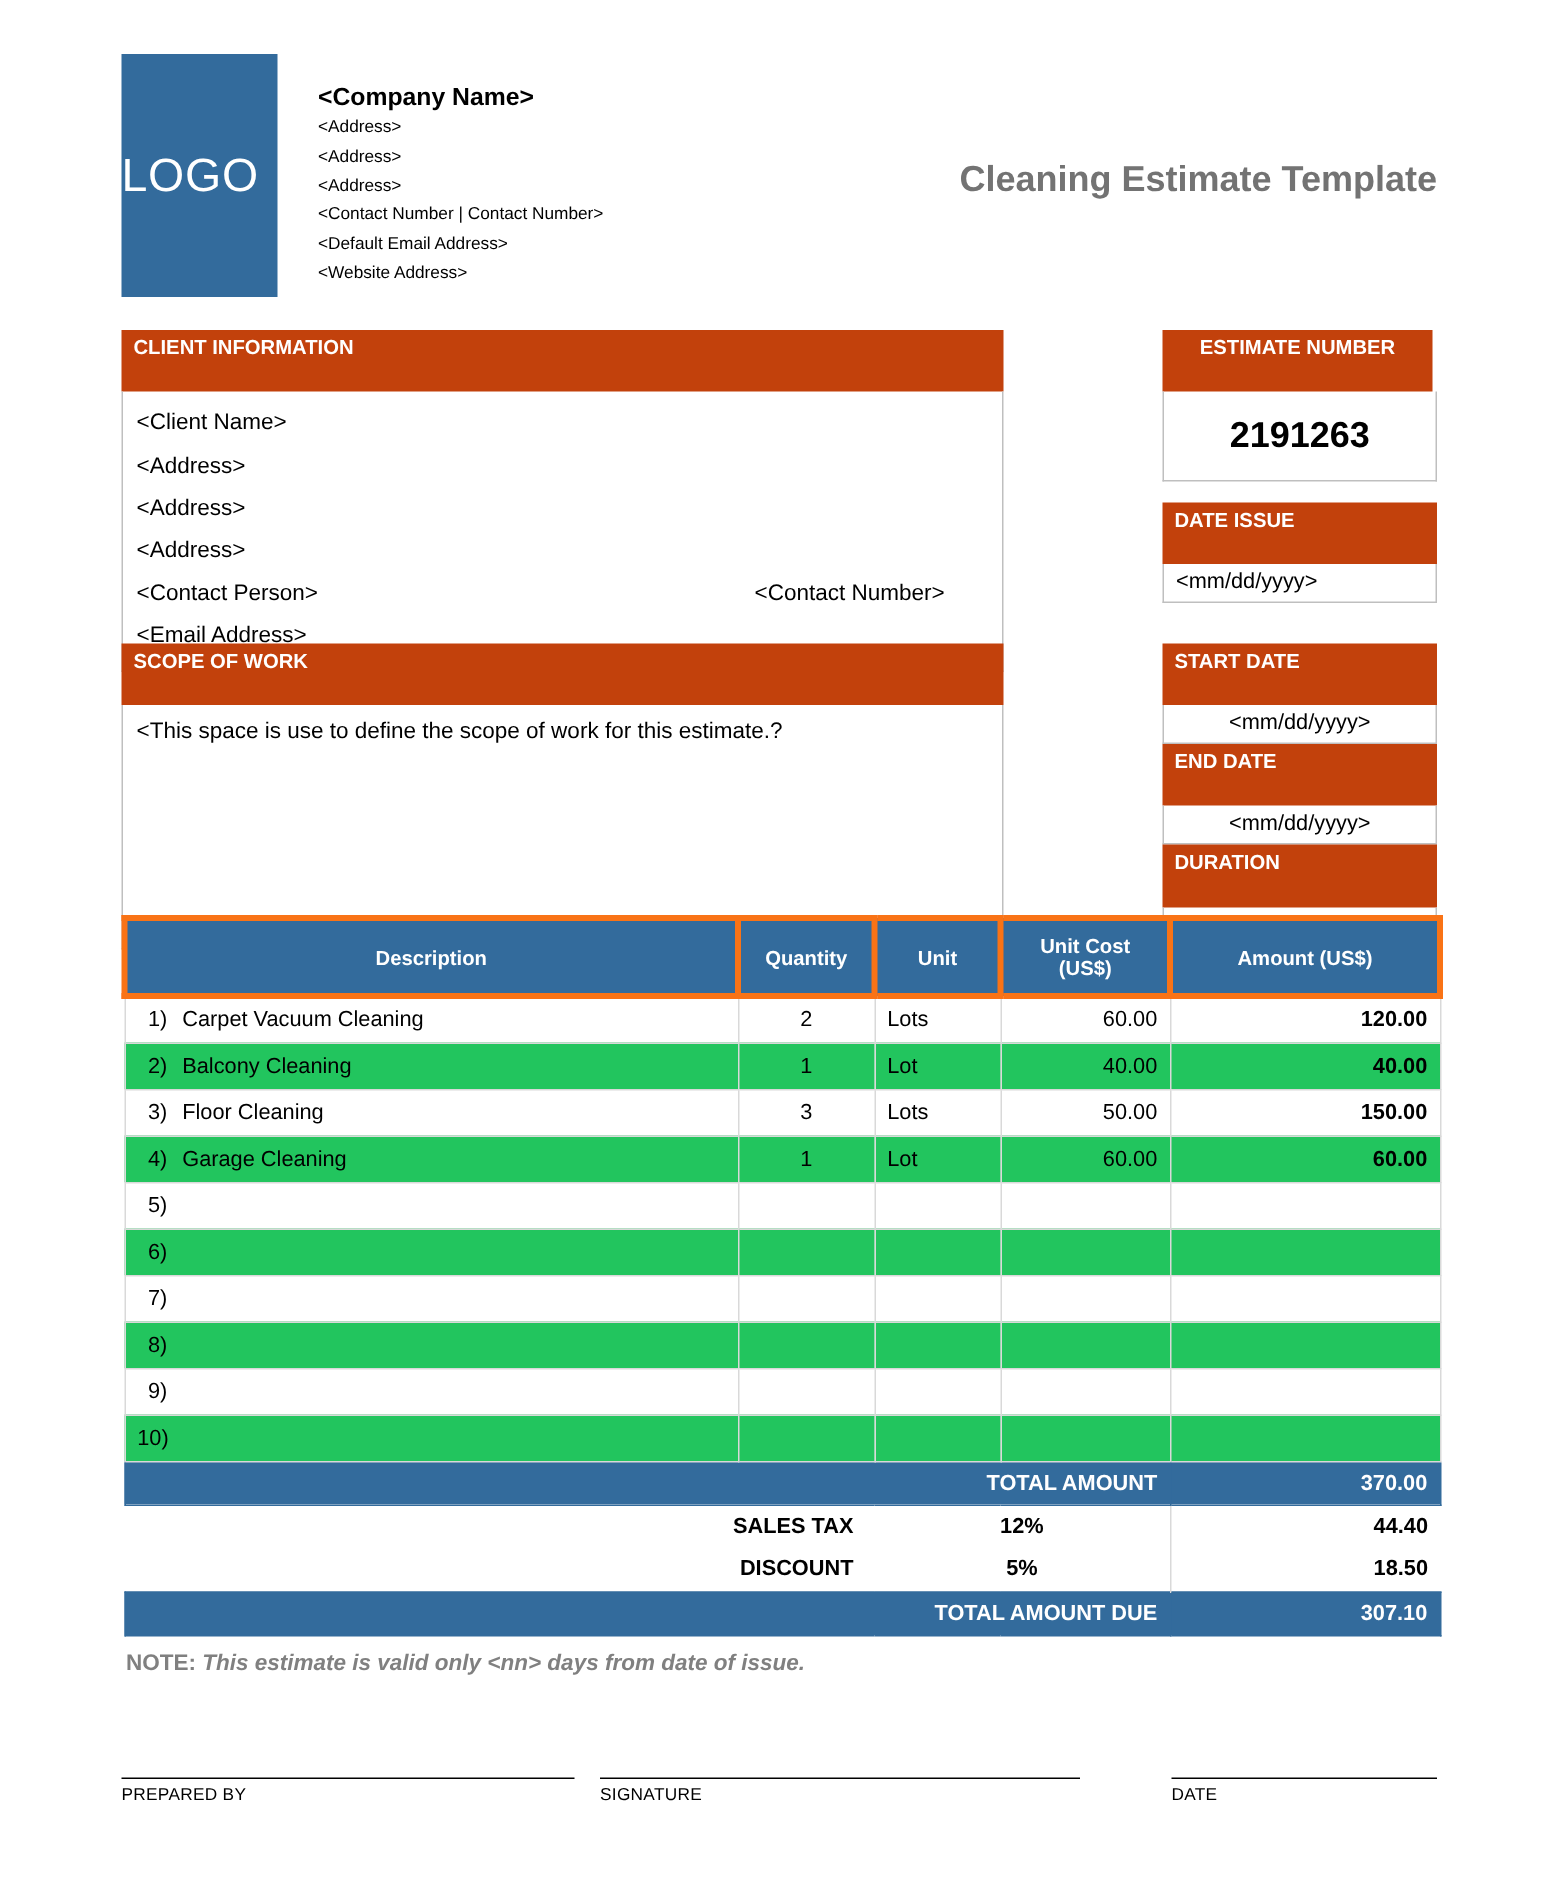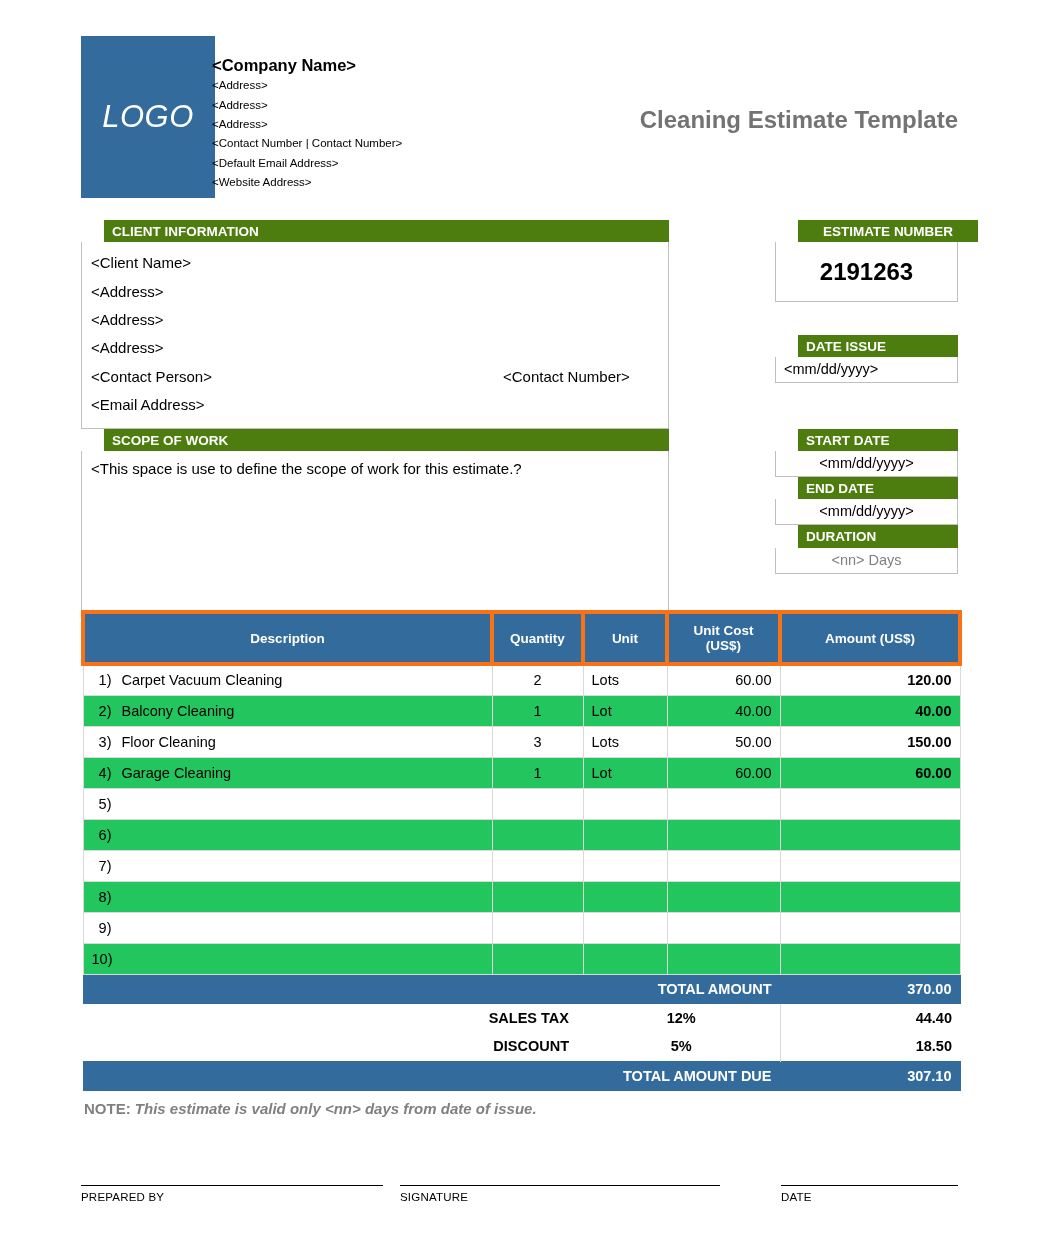--- a/index.html
+++ b/index.html
@@ -15,23 +15,23 @@
     overflow: hidden;
   }
 
   .page { position: relative; width: 1041px; height: 1255px; }
 
   
   .header { position: absolute; left: 81px; top: 36px; width: 877px; height: 165px; }
 
   .logo-box {
     position: absolute; left: 0; top: 0;
-    width: 134px; height: 162px;
+    width: 104px; height: 162px;
     background: #336b9c;
-    display: flex; align-items: center; justify-content: center; font-style: italic;
+    display: flex; align-items: center; 
   }
   .logo-text {
     color: #ffffff;
     font-size: 31px;
     font-weight: 300;
     letter-spacing: 0.5px;
     font-family: "Liberation Sans", sans-serif;
   }
 
   .company-block { position: absolute; left: 131px; top: 18px; width: 420px; }
@@ -42,27 +42,26 @@
     position: absolute; right: 0; top: 70px;
     width: 480px;
     text-align: right;
     font-size: 24px;
     font-weight: bold;
     color: #737373;
   }
 
   
   .bar {
-    background: #4d7c0f;
+    background: #c2410c;
     color: #ffffff;
     font-weight: bold;
     font-size: 13.5px;
-    padding: 4px 8px 2px 8px;
+    padding: 4px 8px 21px 8px;
     line-height: 1.2;
-    margin-left: 23px;
   }
 
   
   .client-section { position: absolute; left: 81px; top: 220px; width: 588px; }
   .client-body {
     border: 1px solid #bfbfbf;
     border-top: none;
     padding: 7px 9px 8px 9px;
   }
   .client-line {

